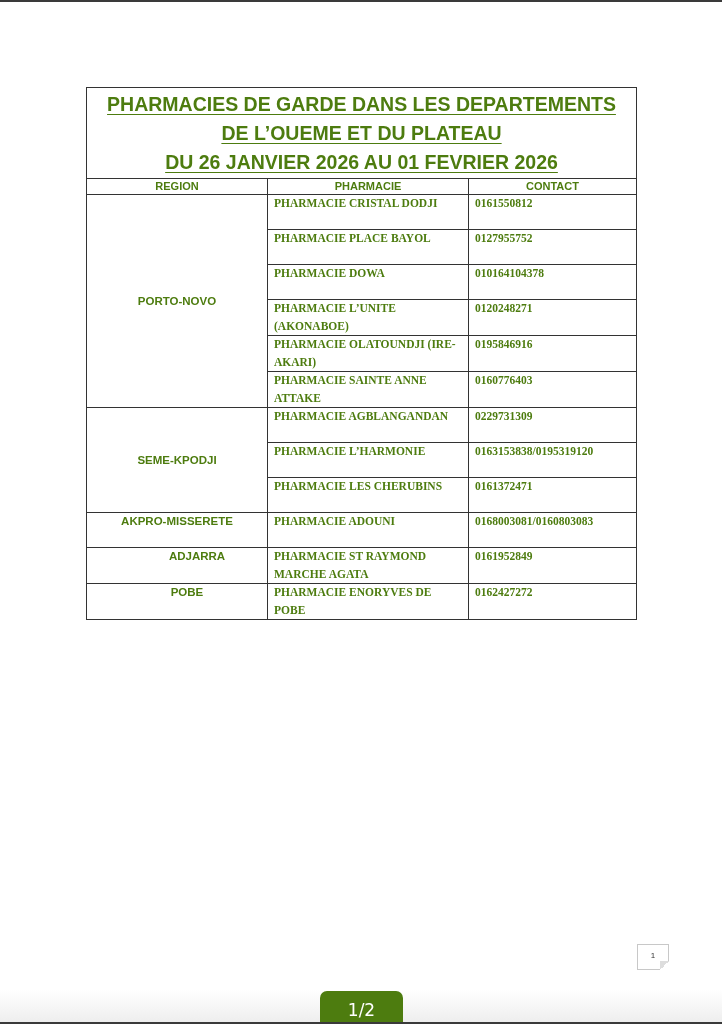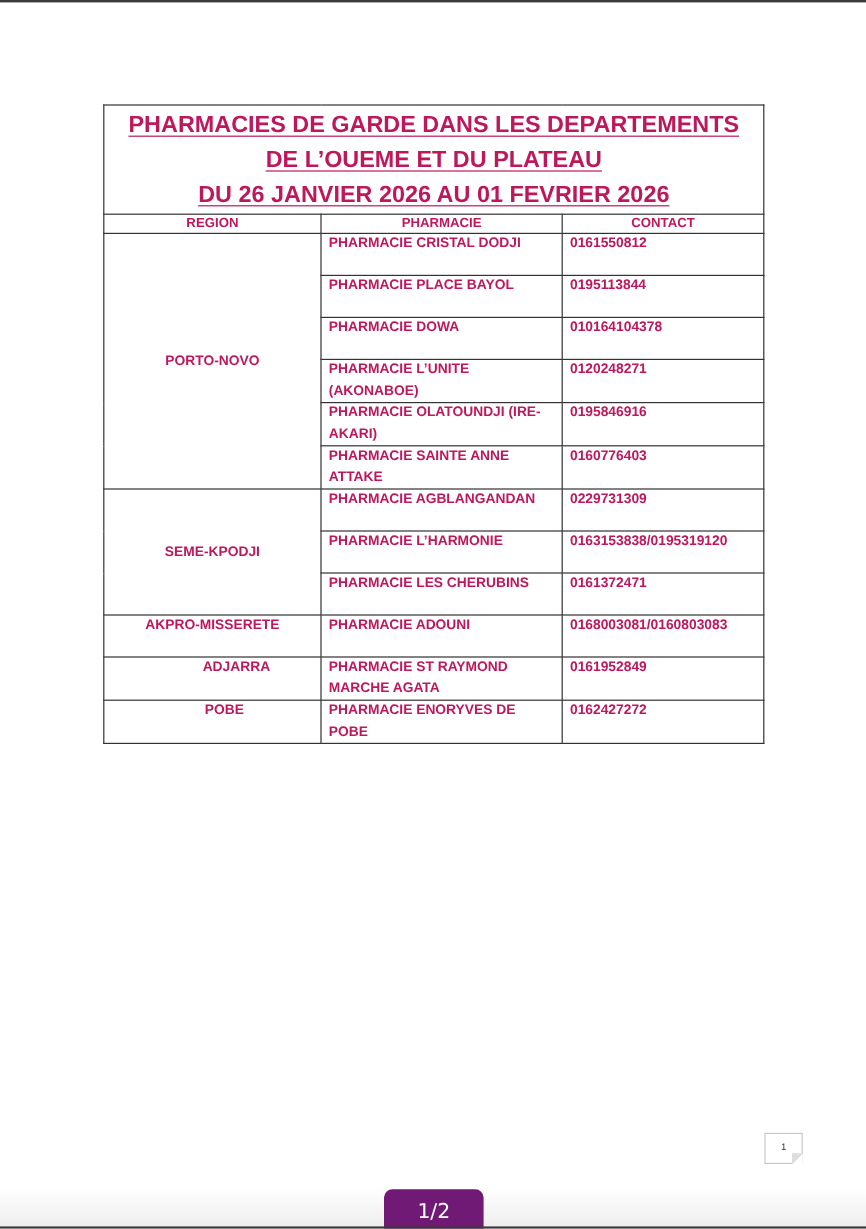--- a/index.html
+++ b/index.html
@@ -6,56 +6,56 @@
   body {
     width:722px; height:1024px; position:relative; overflow:hidden;
     background:#ffffff;
     font-family:"Liberation Sans", sans-serif;
   }
   .topbar { position:absolute; left:0; top:0; width:722px; height:2px; background:#3a3a3a; }
   .doc-table {
     position:absolute; left:86px; top:87px; width:550px;
     border-collapse:collapse;
     table-layout:fixed;
-    color:#be185d;
+    color:#4d7c0f;
   }
   .doc-table td, .doc-table th {
     border:1.3px solid #333;
     padding:0;
     vertical-align:top;
   }
   .title-cell {
     text-align:center;
     font-weight:bold;
     font-size:19.5px;
     line-height:29px;
     padding:2px 0 1px 0 !important;
   }
   .title-cell span { text-decoration:underline; text-underline-offset:3px; display:block; }
   .hdr { height:15px; font-size:11px; font-weight:bold; text-align:center; line-height:15px; vertical-align:middle !important; }
   .region { text-align:center; vertical-align:middle !important; font-weight:bold; font-size:11.5px;margin-left:32px; }
-  .ph, .ct { font-weight:bold; font-size:11.5px; line-height:17.5px; padding:0 6px !important; }
+  .ph, .ct { font-weight:bold; font-size:11.5px; line-height:17.5px; padding:0 6px !important;font-family:Liberation Serif, serif; }
   .row { height:35px; }
   .page-indicator {
     position:absolute; left:637px; top:944px; width:32px; height:26px;
     border:1px solid #c8c8c8; background:#fff; box-sizing:border-box;
     font-size:8px; text-align:center; line-height:22px; color:#333;
   }
   .page-indicator .fold {
     position:absolute; right:-1px; bottom:-1px; width:9px; height:9px;
     background:linear-gradient(135deg, #ddd 50%, #fff 50%);
   }
   .bottom-fade {
     position:absolute; left:0; top:990px; width:722px; height:32px;
     background:linear-gradient(#ffffff, #eeeeee);
   }
   .bottombar { position:absolute; left:0; top:1022px; width:722px; height:2px; background:#3a3a3a; }
   .page-counter {
     position:absolute; left:320px; top:991px; width:83px; height:33px;
-    background:#701a75; border-radius:7px 7px 0 0;
+    background:#4d7c0f; border-radius:7px 7px 0 0;
     color:#ffffff; font-size:17px; text-align:center; line-height:38px;
     font-family:"DejaVu Sans", sans-serif;
   }
 </style>
 </head>
 <body>
 
 <div class="topbar"></div>
 
 <table class="doc-table">
@@ -78,21 +78,21 @@
     <th class="hdr">CONTACT</th>
   </tr>
 
   <tr class="row">
     <td rowspan="6" class="region">PORTO-NOVO</td>
     <td class="ph">PHARMACIE CRISTAL DODJI</td>
     <td class="ct">0161550812</td>
   </tr>
   <tr class="row">
     <td class="ph">PHARMACIE PLACE BAYOL</td>
-    <td class="ct">0195113844</td>
+    <td class="ct">0127955752</td>
   </tr>
   <tr class="row">
     <td class="ph">PHARMACIE DOWA</td>
     <td class="ct">010164104378</td>
   </tr>
   <tr class="row">
     <td class="ph">PHARMACIE L’UNITE (AKONABOE)</td>
     <td class="ct">0120248271</td>
   </tr>
   <tr class="row">

